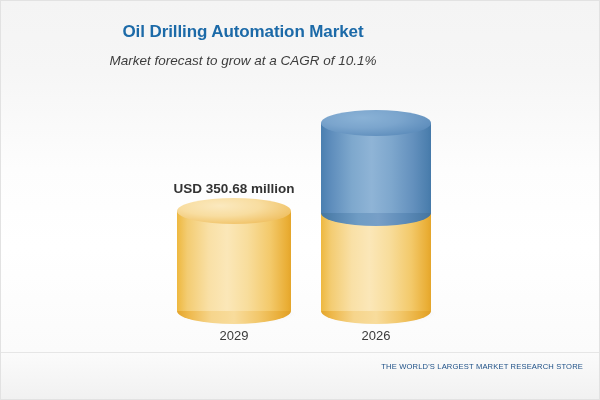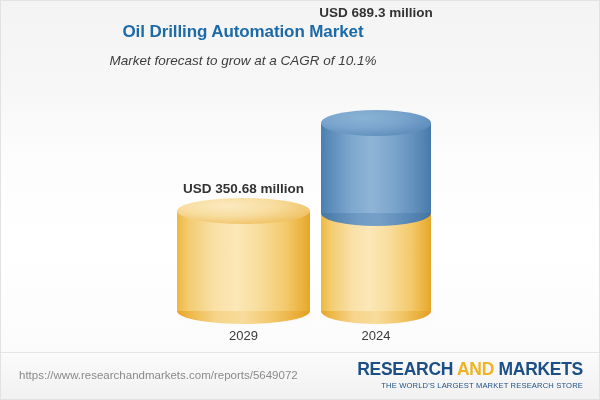--- a/index.html
+++ b/index.html
@@ -53,21 +53,21 @@
     left: 0;
     top: 0;
     width: 600px;
     height: 352px;
   }
 
   .bar-group {
     position: absolute;
     bottom: 42px;
   }
-  .bar-group.g0 { left: 176px; width: 133px; text-align: right; }
+  .bar-group.g0 { left: 176px; width: 114px; text-align: right; }
   .bar-group.g1 { left: 320px; width: 110px; }
 
   
   .cylinder {
     position: relative;
     width: 100%;
   }
   .cyl-seg {
     position: absolute;
     left: 0;
@@ -220,41 +220,38 @@
         <div class="cyl-seg yellow" style="top:0; height:100px; z-index:2;">
           <div class="cap-bottom"></div>
           <div class="seg-body"></div>
           <div class="cap-top"></div>
         </div>
       </div>
       <div class="cat-label">2029</div>
     </div>
 
     <div class="bar-group g1">
-      <div class="value-label" style="top:-118px;">USD 689.3 million</div>
       <div class="cylinder" style="height:188px;">
         <div class="ground-shadow"></div>
 
         <div class="cyl-seg yellow" style="top:88px; height:100px; z-index:2;">
           <div class="cap-bottom"></div>
           <div class="seg-body"></div>
         </div>
 
         <div class="cyl-seg blue" style="top:0; height:90px; z-index:3;">
           <div class="cap-bottom"></div>
           <div class="seg-body"></div>
           <div class="cap-top"></div>
         </div>
       </div>
-      <div class="cat-label">2024</div>
+      <div class="cat-label">2026</div>
     </div>
 
   </div>
 
   <div class="footer">
-    <div class="footer-url">https://www.researchandmarkets.com/reports/5649072</div>
     <div class="logo">
-      <div class="logo-main"><span>RESEARCH </span><span class="logo-and">AND</span><span> MARKETS</span></div>
       <div class="logo-tag">THE WORLD'S LARGEST MARKET RESEARCH STORE</div>
     </div>
   </div>
 
 </div>
 
 </body></html>

